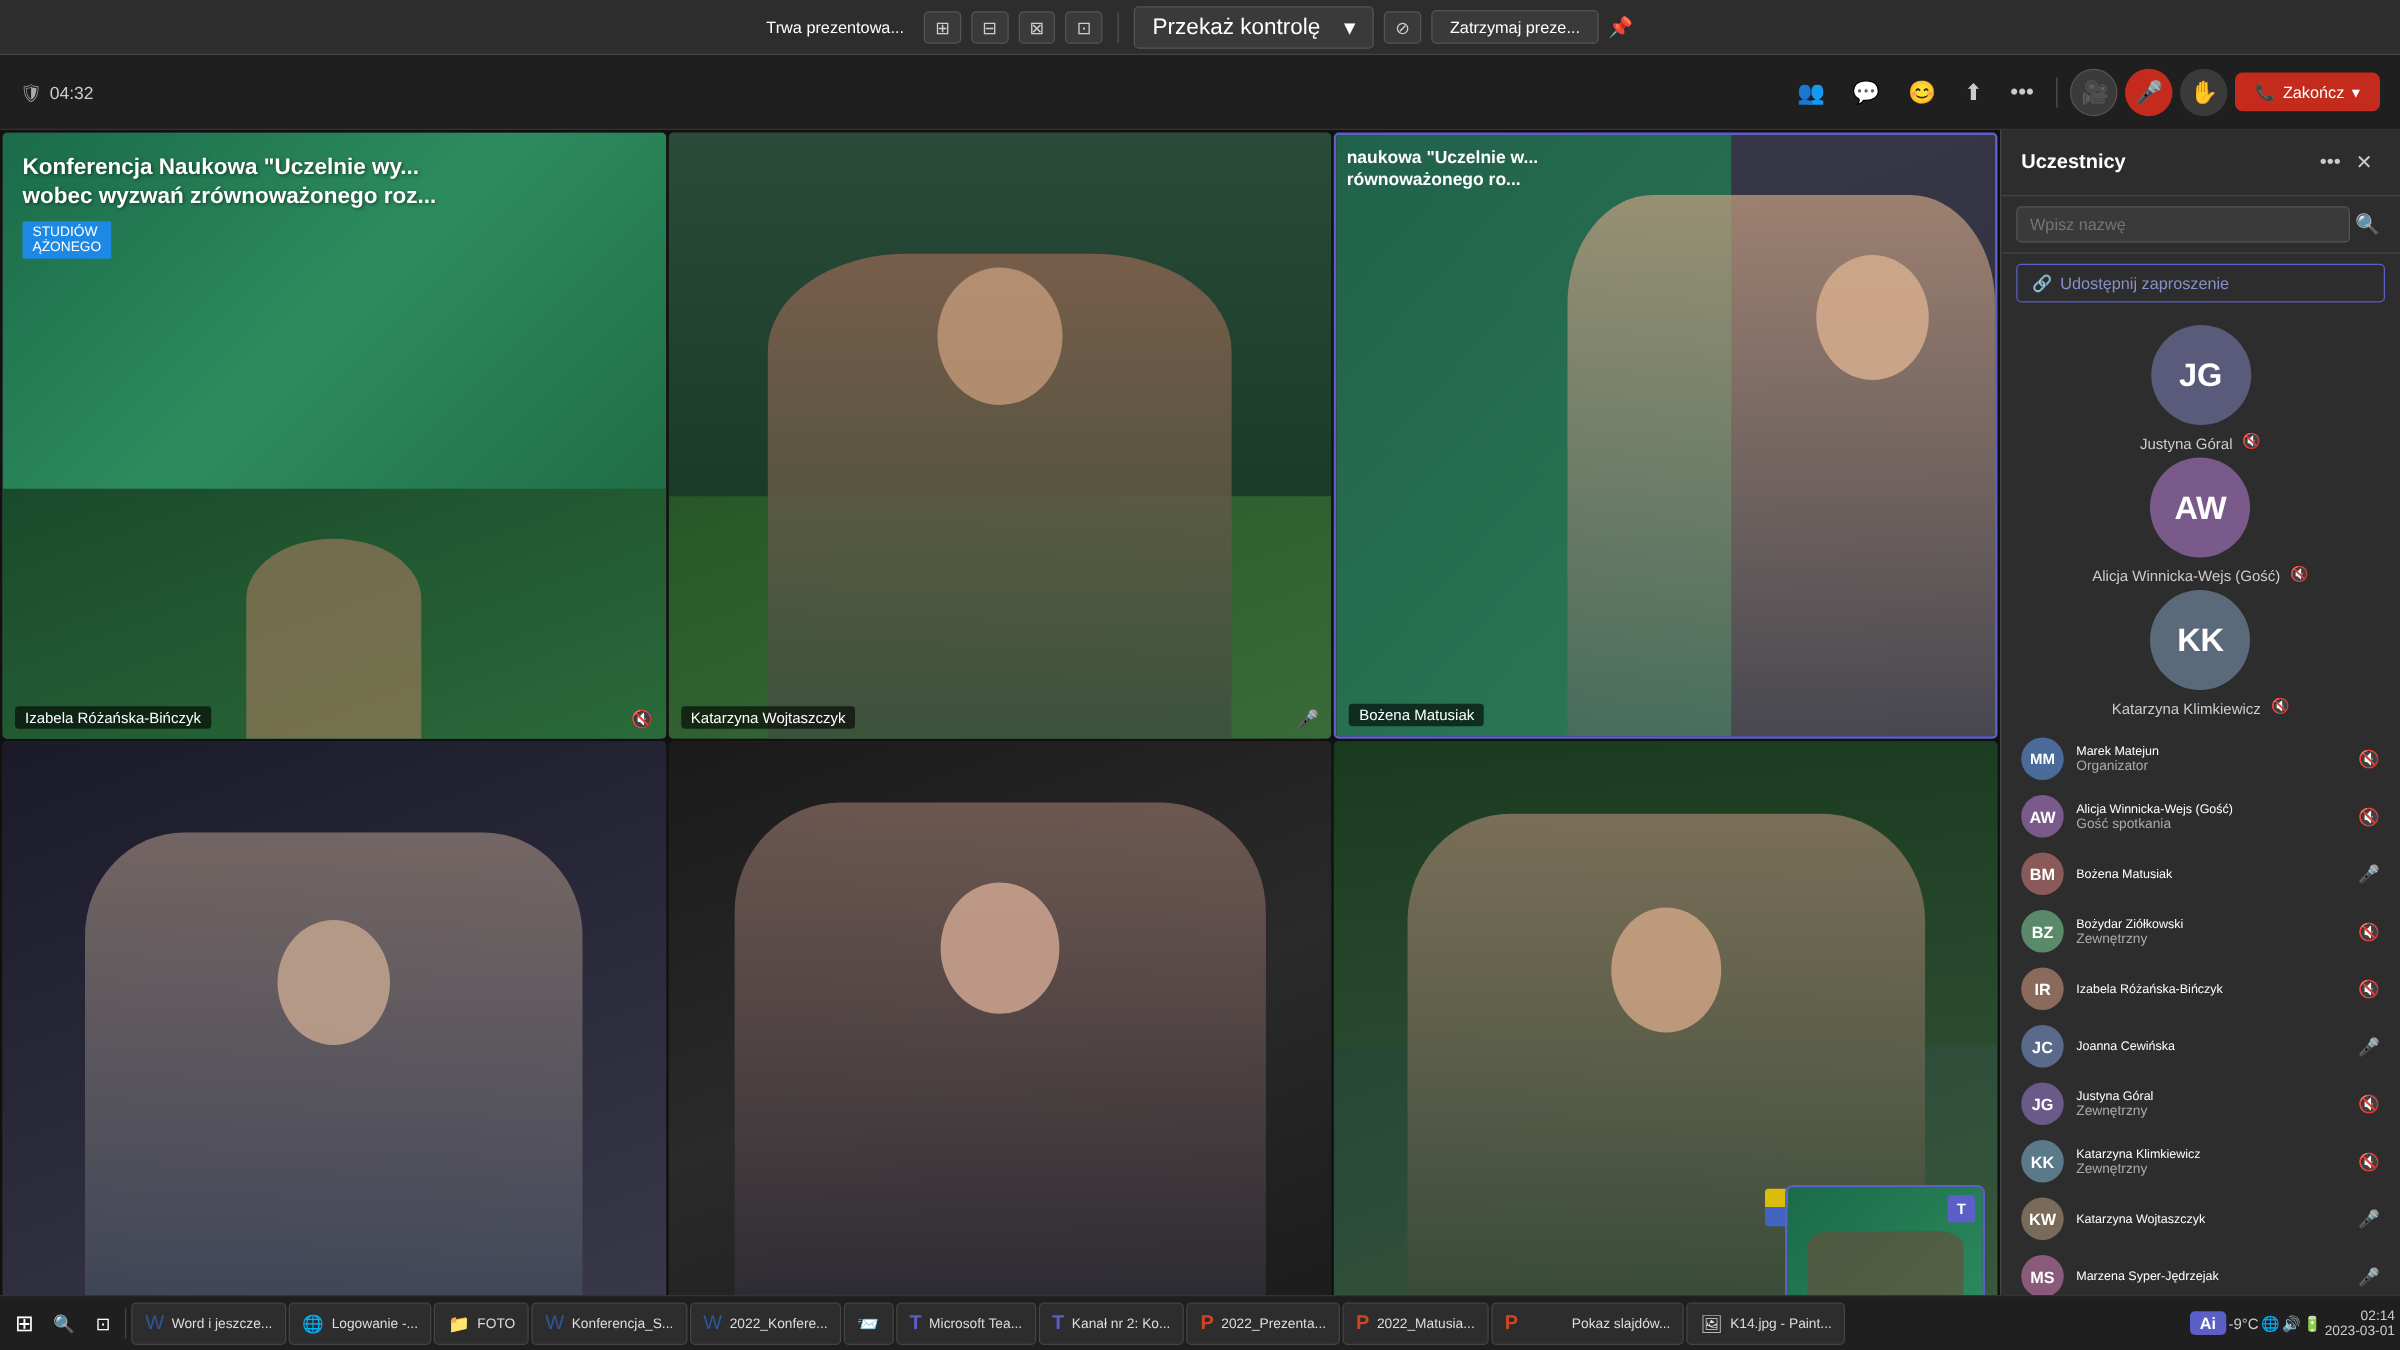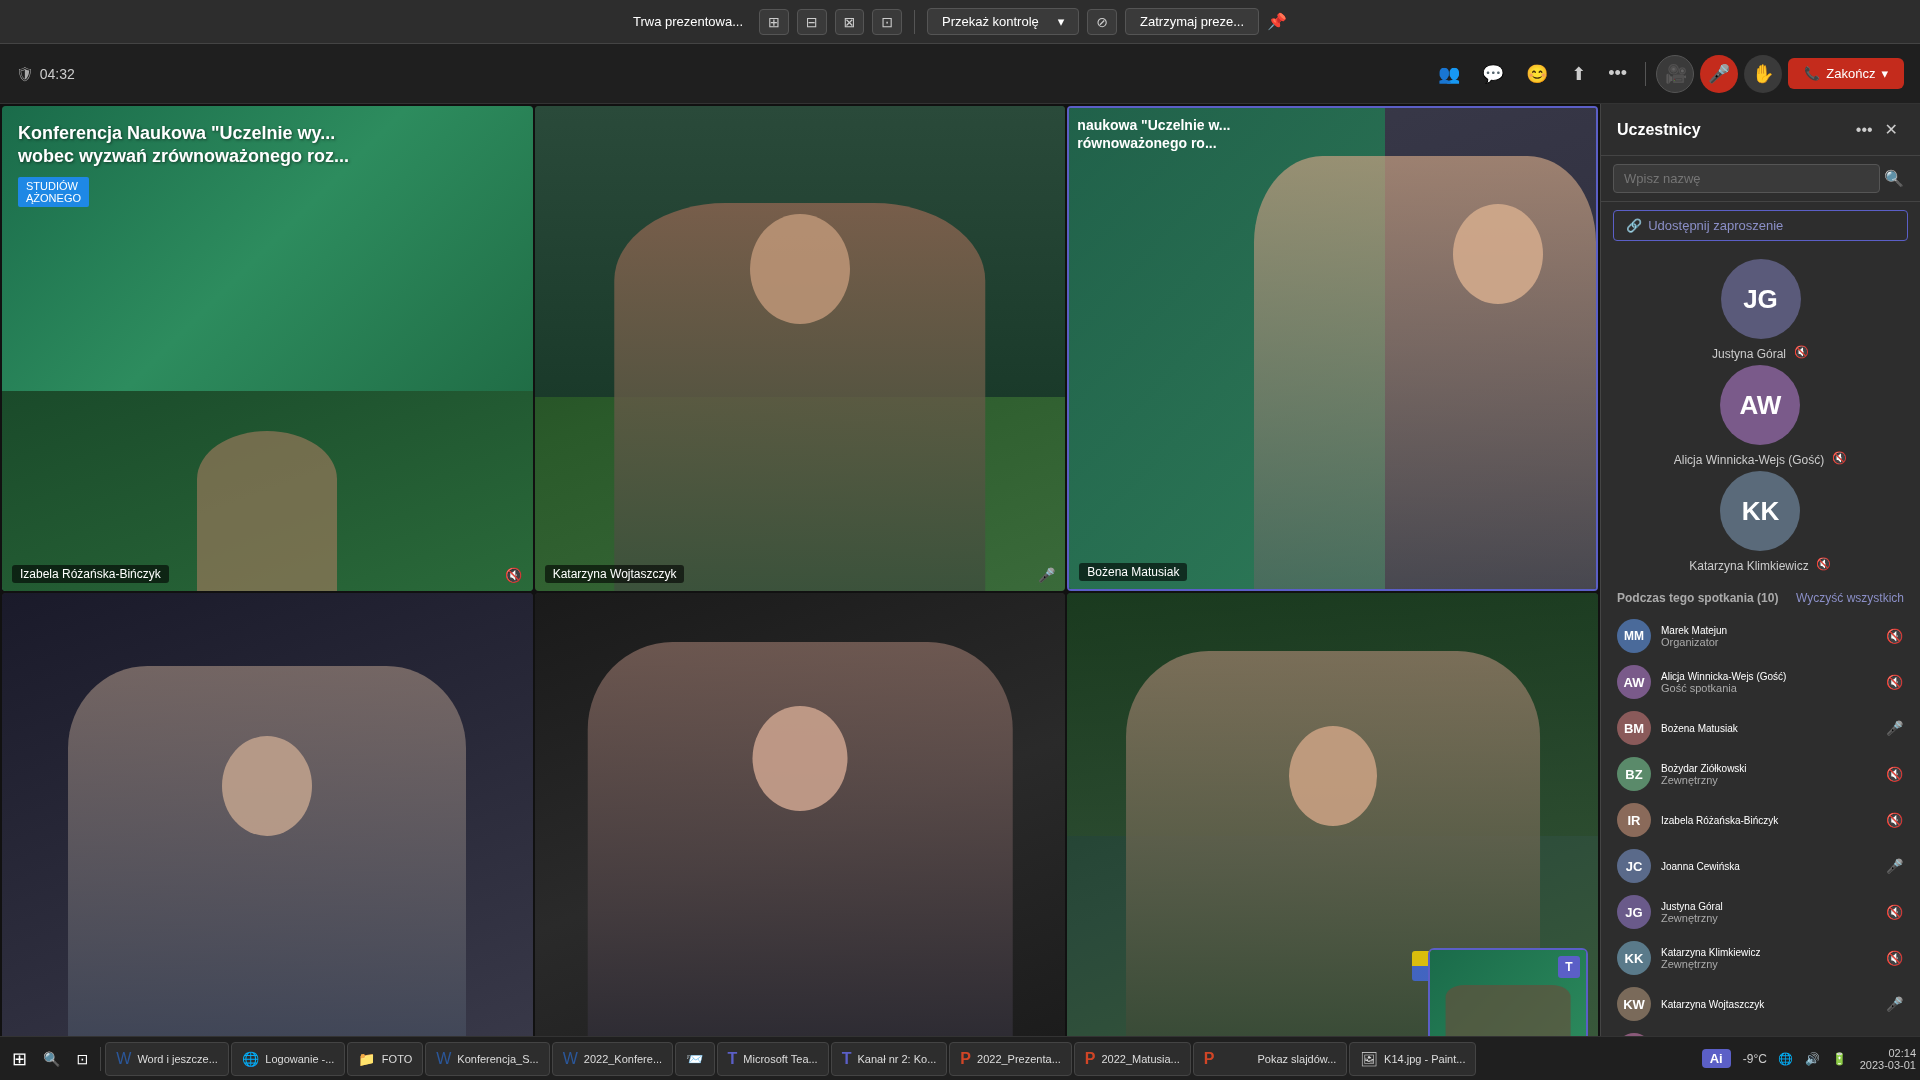--- a/index.html
+++ b/index.html
@@ -15,21 +15,21 @@
       color: #fff; font-size: 13px; margin-right: 8px;
     }
     .top-icon-btn {
       background: #3a3a3a; border: 1px solid #555; border-radius: 4px;
       color: #ccc; font-size: 14px; padding: 4px 8px; cursor: pointer;
       display: flex; align-items: center; gap: 4px;
     }
     .top-divider { width: 1px; height: 24px; background: #555; margin: 0 4px; }
     .transfer-btn {
       background: #3a3a3a; border: 1px solid #555; border-radius: 4px;
-      color: #fff; font-size: 13px; padding: 5px 14px; cursor: pointer;
+      color: #fff; font-size: 18px; padding: 5px 14px; cursor: pointer;
       display: flex; align-items: center; gap: 19px;
     }
     .stop-btn {
       background: #3a3a3a; border: 1px solid #555; border-radius: 4px;
       color: #fff; font-size: 13px; padding: 5px 14px; cursor: pointer;
     }
     .pin-icon { font-size: 16px; color: #aaa; cursor: pointer; }
 
     
     #teams-header {
@@ -197,21 +197,21 @@
       border-radius: 4px; display: flex; align-items: center;
     }
     .taskbar-apps { display: flex; align-items: center; gap: 2px; flex: 1; }
     .taskbar-app {
       display: flex; align-items: center; gap: 6px;
       background: #2d2d2d; border: 1px solid #444; border-radius: 4px;
       padding: 3px 10px; cursor: pointer; color: #ddd; font-size: 12px;
       height: 34px;
     }
     .app-icon { font-size: 16px; }
-    .taskbar-right { display: flex; align-items: center; gap: 12px; color: #ccc; font-size: 12px; padding-left: 28px; }
+    .taskbar-right { display: flex; align-items: center; gap: 2px; color: #ccc; font-size: 12px; padding-left: 28px; }
     .taskbar-time { display: flex; flex-direction: column; align-items: flex-end; font-size: 11px; color: #ccc; }
     .taskbar-ai { background: #5b5fc7; color: #fff; border-radius: 4px; padding: 2px 8px; font-size: 13px; font-weight: 600; }
 
     .cell-content {
       width: 100%; height: 100%; position: relative; overflow: hidden;
     }
   </style>
 </head>
 <body>
 
@@ -400,24 +400,20 @@
         <div style="display:flex;flex-direction:column;align-items:center;">
           <div class="avatar-circle" style="background:#5a6a7a;">KK</div>
           <div class="avatar-muted" style="margin-top:4px;">
             <span class="avatar-name">Katarzyna Klimkiewicz</span>
             <span style="color:#aaa;font-size:12px;margin-left:4px;">🔇</span>
           </div>
         </div>
 
       </div>
 
-      <div class="section-header">
-        <span>Podczas tego spotkania (10)</span>
-        <button class="see-all-btn">Wyczyść wszystkich</button>
-      </div>
 
       <div class="participant-item">
         <div class="participant-avatar-sm" style="background:#4a6a9a;">
           <span style="font-size:12px;color:#fff;">MM</span>
         </div>
         <div class="participant-info">
           <div class="participant-item-name">Marek Matejun</div>
           <div class="participant-role">Organizator</div>
         </div>
         <span class="participant-mic">🔇</span>

